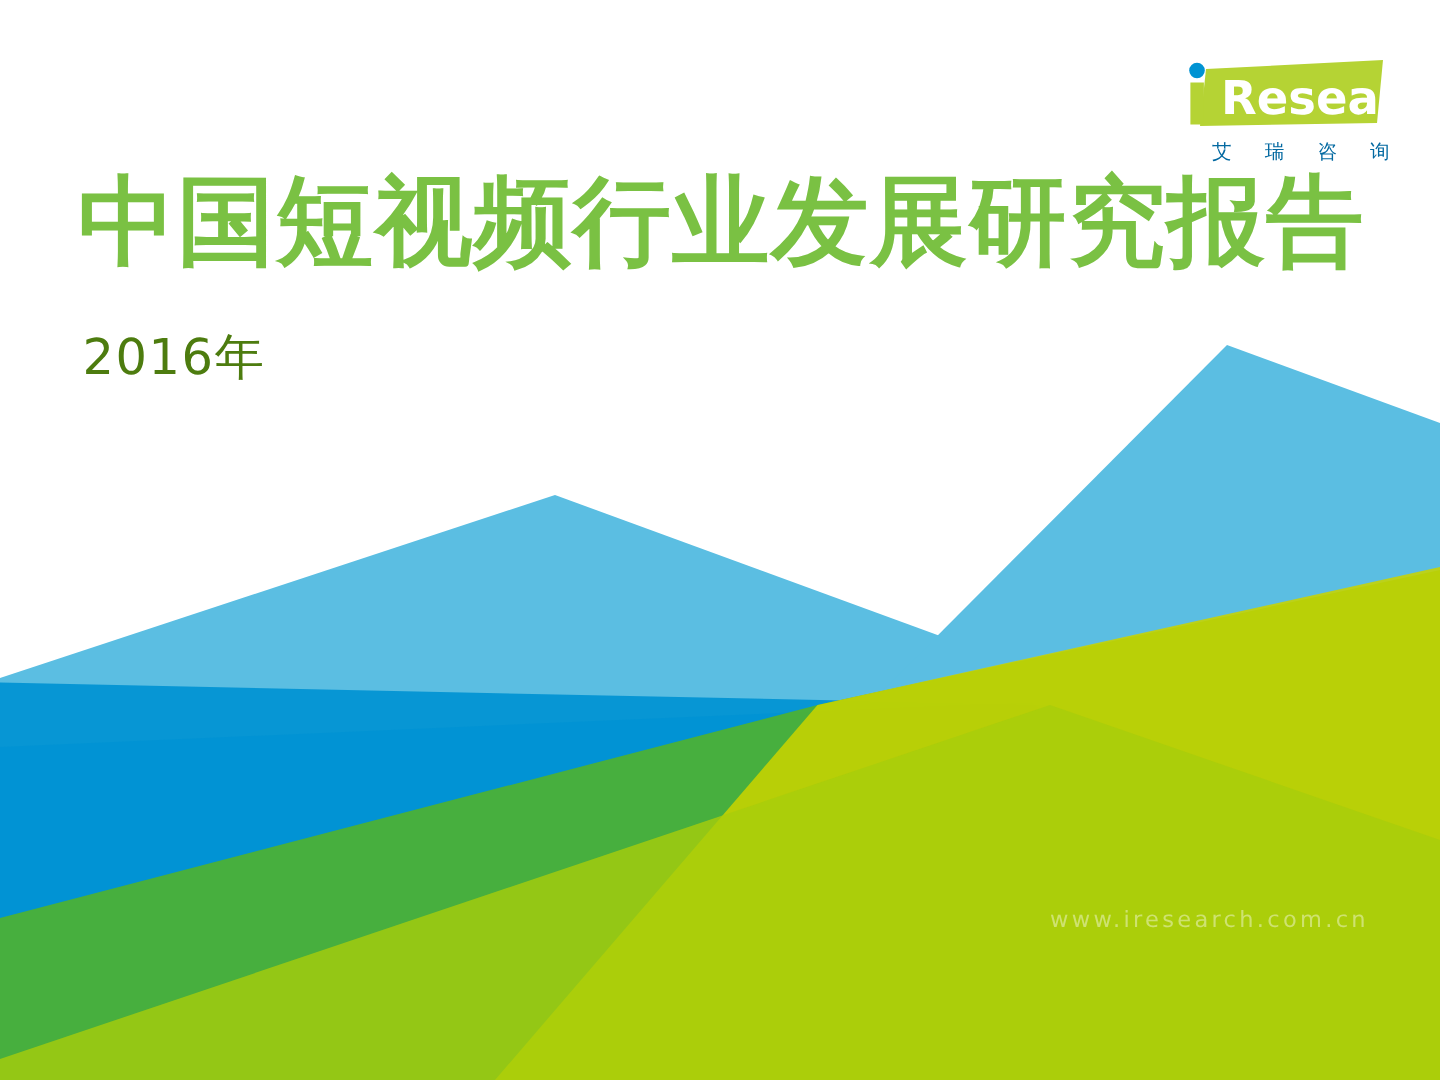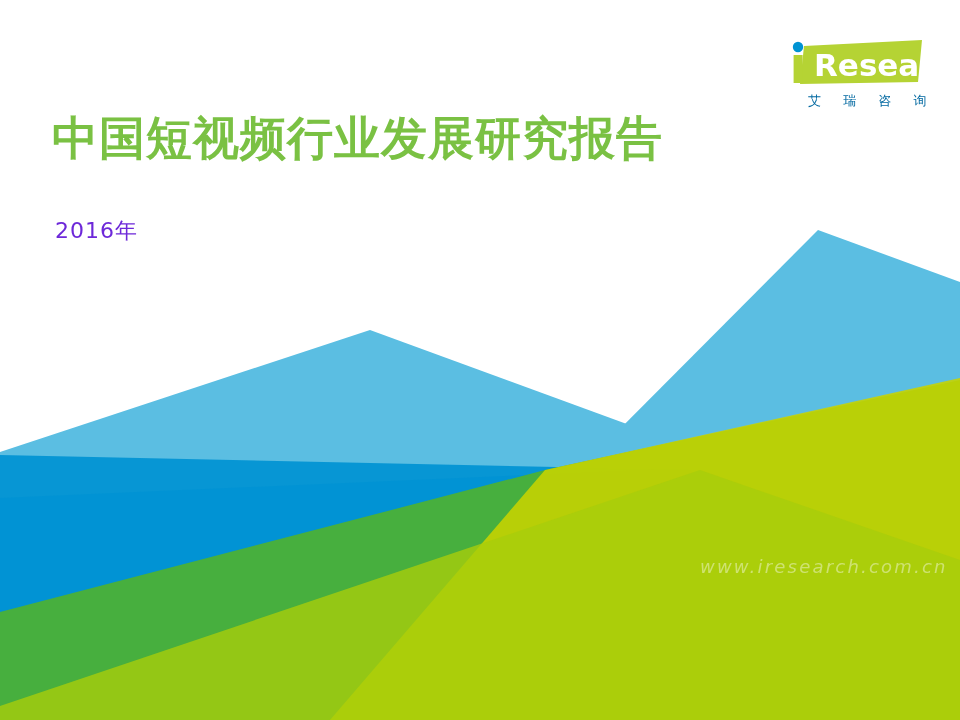--- a/index.html
+++ b/index.html
@@ -54,50 +54,49 @@
     padding-left: 28px;
     white-space: nowrap;
     font-family: "DejaVu Sans", "Liberation Sans", sans-serif;
   }
 
   
   #title {
     position: absolute;
     left: 52px;
     top: 112px;
-    font-size: 46px;
+    font-size: 65px;
     line-height: 1.15;
     font-weight: bold;
     color: #7ac143;
     letter-spacing: 1px;
     white-space: nowrap;
     font-family: "DejaVu Sans", "Liberation Sans", sans-serif;
   }
   #subtitle {
     position: absolute;
     left: 55px;
     top: 216px;
-    font-size: 22px;
-    color: #6d28d9;
+    font-size: 33px;
+    color: #4d7c0f;
     letter-spacing: 1px;
     white-space: nowrap;
     font-family: "DejaVu Sans", "Liberation Sans", sans-serif;
   }
 
   
   #watermark {
     position: absolute;
     left: 700px;
-    top: 556px;
-    font-size: 18px;
+    top: 604px;
+    font-size: 15px;
     letter-spacing: 2.2px;
     color: rgba(255, 255, 255, 0.42);
     white-space: nowrap;
     font-family: "DejaVu Sans", "Liberation Sans", sans-serif;
-    font-style: italic;
   }
 </style>
 </head>
 <body>
 
 <div id="slide">
 
   <svg id="bg-graphic" viewBox="0 0 960 720" preserveAspectRatio="none" aria-hidden="true">
     <rect x="0" y="0" width="960" height="720" fill="#ffffff"></rect>
 

